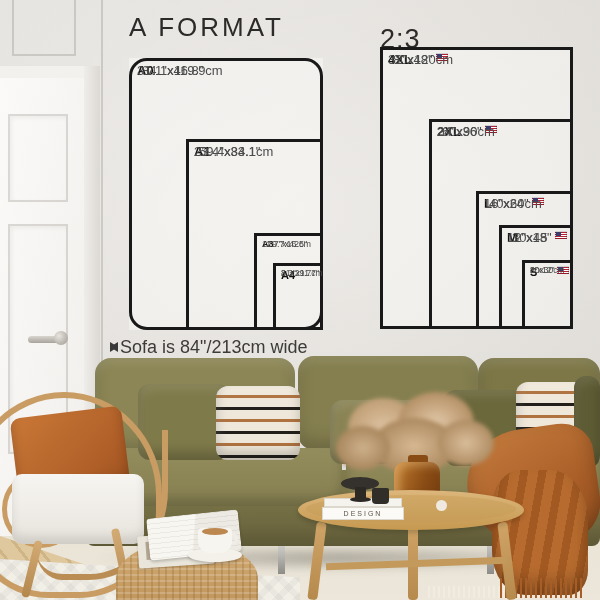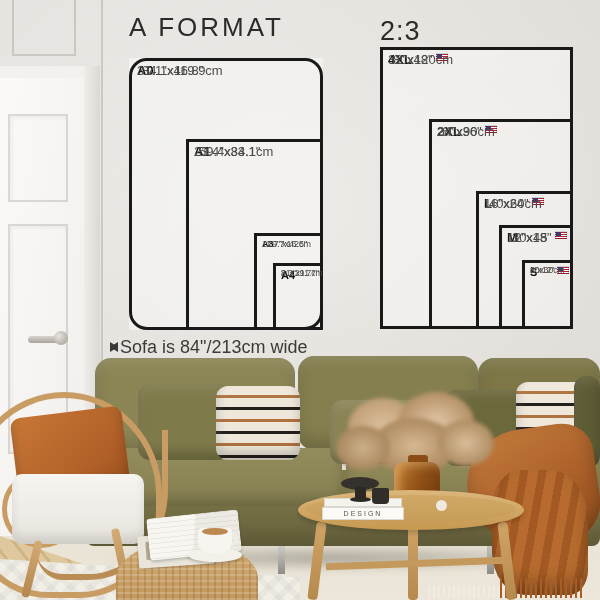--- a/index.html
+++ b/index.html
@@ -163,21 +163,21 @@
   <div class="door">
     <div class="door-panel p1"></div>
     <div class="door-panel p2"></div>
     <div class="door-handle-bar"></div>
     <div class="door-handle-rose"></div>
   </div>
   <div class="door-frame"></div>
   <div class="wall-corner-line"></div>
 
   <div class="chart-title" style="left:129px;top:12px;width:194px;font-size:26px;letter-spacing:3px;">A FORMAT</div>
-  <div class="chart-title" style="left:380px;top:16px;width:193px;font-size:27px;letter-spacing:1px;">2:3</div>
+  <div class="chart-title" style="left:380px;top:24px;width:193px;font-size:27px;letter-spacing:1px;">2:3</div>
 
   <div class="size-chart" style="left: 129px; top: 58px; width: 194px; height: 272px;">
       <div class="size-rect" style="width: 194px; height: 272px; border-radius: 18px;">
         <div class="size-label md">
           <b>A0</b>
           <span class="ins">31.1"x46.8"</span>
           <span class="cm">84.1x119.9cm</span>
         </div>
       </div>
       <div class="size-rect" style="width: 137px; height: 191px;">

